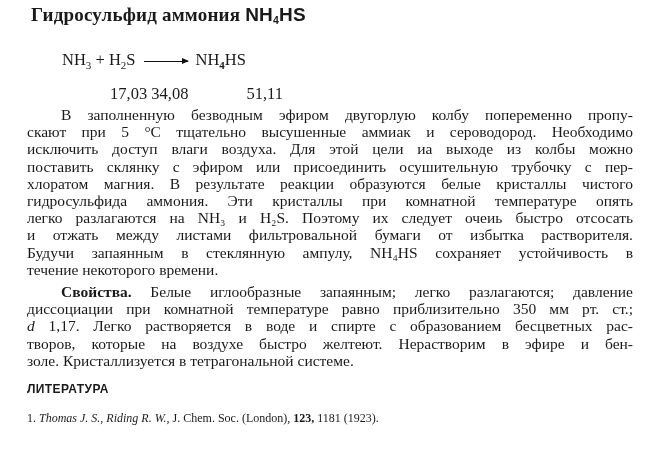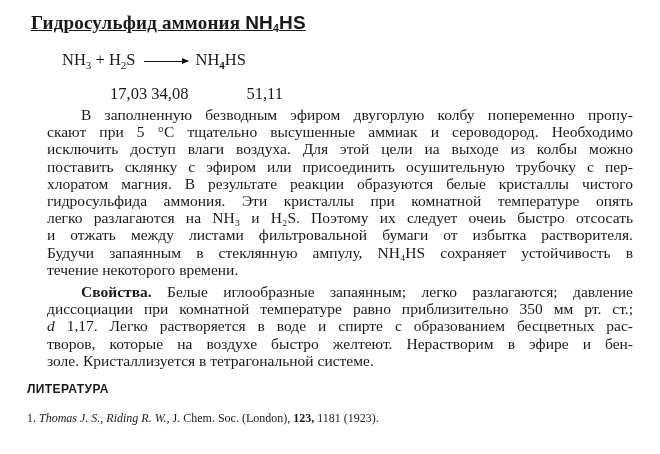--- a/index.html
+++ b/index.html
@@ -1,25 +1,25 @@
 <!DOCTYPE html>
 <html><head>
 <meta charset="utf-8">
 <style>
   html, body { margin:0; padding:0; background:#ffffff; }
   body { width:660px; height:454px; position:relative; overflow:hidden; color:#1a1a1a;
          font-family:"Liberation Serif", "DejaVu Serif", serif; }
-  .title { position:absolute; left:31px; top:12px; font-size:19px; font-weight:bold; letter-spacing:0.2px;text-decoration:underline; }
+  .title { position:absolute; left:31px; top:4px; font-size:19px; font-weight:bold; letter-spacing:0.2px; }
   .title .chem { font-family:"Liberation Sans", sans-serif; }
   .eq { position:absolute; left:62px; font-size:16.5px; white-space:pre; }
   .eq sub { font-size:11px; }
   .eq .arrow { display:inline-block; width:44px; height:1px; background:#111; vertical-align:middle; position:relative; margin:0 8px 0 8px; }
   .eq .arrow::after { content:""; position:absolute; right:-1px; top:-3px; border-left:7px solid #111; border-top:3.5px solid transparent; border-bottom:3.5px solid transparent; }
   .para { position:absolute; left:27px; width:606px; font-size:15.5px; line-height:17.2px; text-align:justify; }
-  .para .line { display:block; text-align:justify; text-align-last:justify; white-space:nowrap; height:17.2px; overflow:visible;margin-left:20px; }
+  .para .line { display:block; text-align:justify; text-align-last:justify; white-space:nowrap; height:17.2px; overflow:visible; }
   .para .line.last { text-align-last:left;font-family:Liberation Serif, serif; }
   .para .line.indent { padding-left:34px; }
   .ital { font-style:italic; }
   .lit-head { position:absolute; left:27px; top:382px; font-family:"Liberation Sans", sans-serif; font-weight:bold; font-size:12px; letter-spacing:0.4px; }
   .ref { position:absolute; left:27px; top:411px; font-size:12px; white-space:nowrap; }
   sub.s { font-size:10.5px; vertical-align:-3px; }
 </style>
 </head>
 <body>
 

